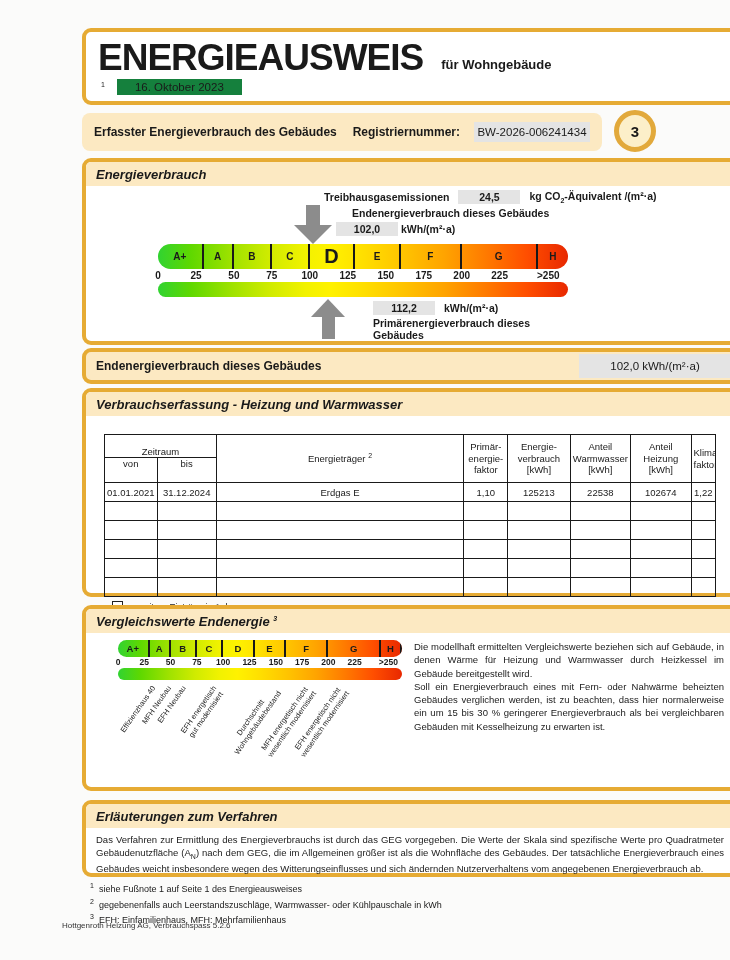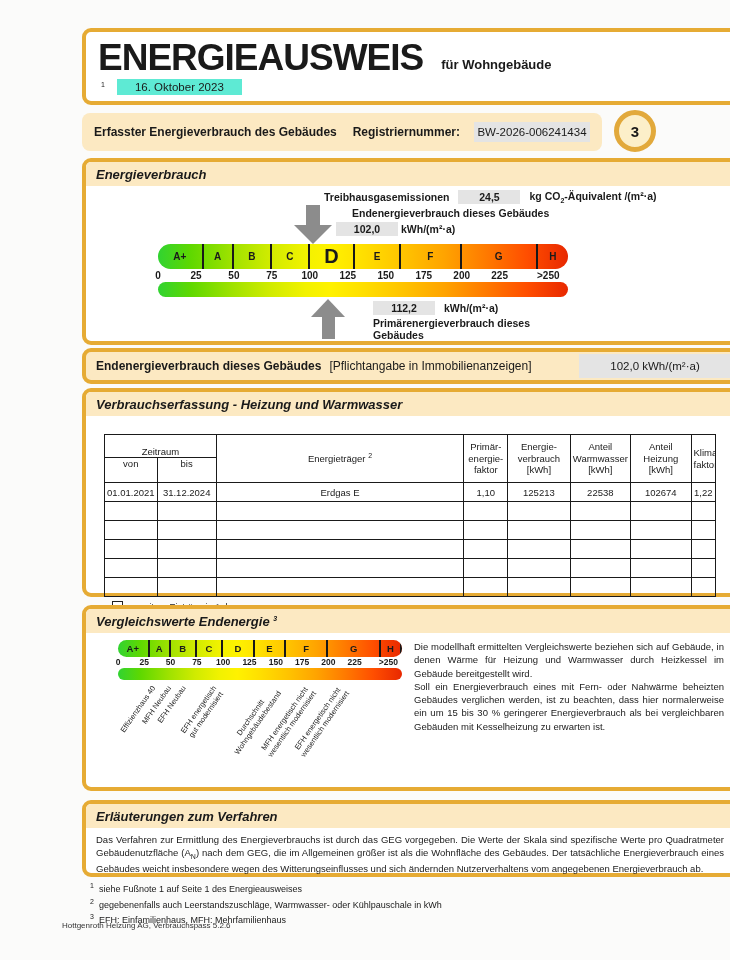--- a/index.html
+++ b/index.html
@@ -10,21 +10,21 @@
   .vbox { background:#E4E4E4; text-align:center; font-weight:bold; }
   sup { font-size:7px; } sub { font-size:7px; }
 
   
   .hdr-box { top:28px; height:77px; }
   .title-row { display:flex; align-items:flex-end; padding:7px 12px 0; }
   .main-title { font-size:37px; font-weight:bold; line-height:1; letter-spacing:-1px; margin:0; }
   .subtitle { font-size:13px; font-weight:bold; margin-left:18px; margin-bottom:4px; }
   .law-row { padding:3px 12px 0; font-size:11.5px; display:flex; align-items:center; }
   .law-sup { font-size:7px; margin:0 0 6px 3px; }
-  .date-box { background:#5eead4; padding:2px 18px; margin-left:12px; font-size:11.5px; }
+  .date-box { background:#15803d; padding:2px 18px; margin-left:12px; font-size:11.5px; }
 
   
   .reg-bar { top:113px; height:38px; width:520px; left:82px; position:absolute; background:#FCE9C2; border-radius:8px; display:flex; align-items:center; padding:0 12px; box-sizing:border-box; }
   .reg-label { font-weight:bold; font-size:12px; }
   .reg-key { font-weight:bold; font-size:12px; margin-left:auto; }
   .reg-val { background:#E4E4E4; font-size:11.5px; width:116px; text-align:center; padding:4px 0; margin-left:14px; }
   .page-circle { position:absolute; left:614px; top:110px; width:32px; height:32px; border:5px solid #E2A93B; border-radius:50%; background:#FCEFC9; display:flex; align-items:center; justify-content:center; font-weight:bold; font-size:15px; }
 
   
   .ev-box { top:158px; height:187px; }
@@ -171,21 +171,20 @@
           <span class="vbox vbox-sm">112,2</span>
           <span class="bold">kWh/(m²·a)</span>
         </div>
         <div class="primary-label">Primärenergieverbrauch dieses Gebäudes</div>
       </div>
     </div>
   </div>
 
   <div class="gbox ee-bar">
     <span class="ee-bar-label">Endenergieverbrauch dieses Gebäudes</span>
-    <span class="ee-bar-bracket">[Pflichtangabe in Immobilienanzeigen]</span>
     <span class="ee-bar-val">102,0 kWh/(m²·a)</span>
   </div>
 
   <div class="gbox vb-box">
     <div class="box-header">Verbrauchserfassung - Heizung und Warmwasser</div>
     <div class="vb-body">
       <table class="vb">
         <colgroup>
           <col style="width:8.6%">
             <col style="width:9.7%">

